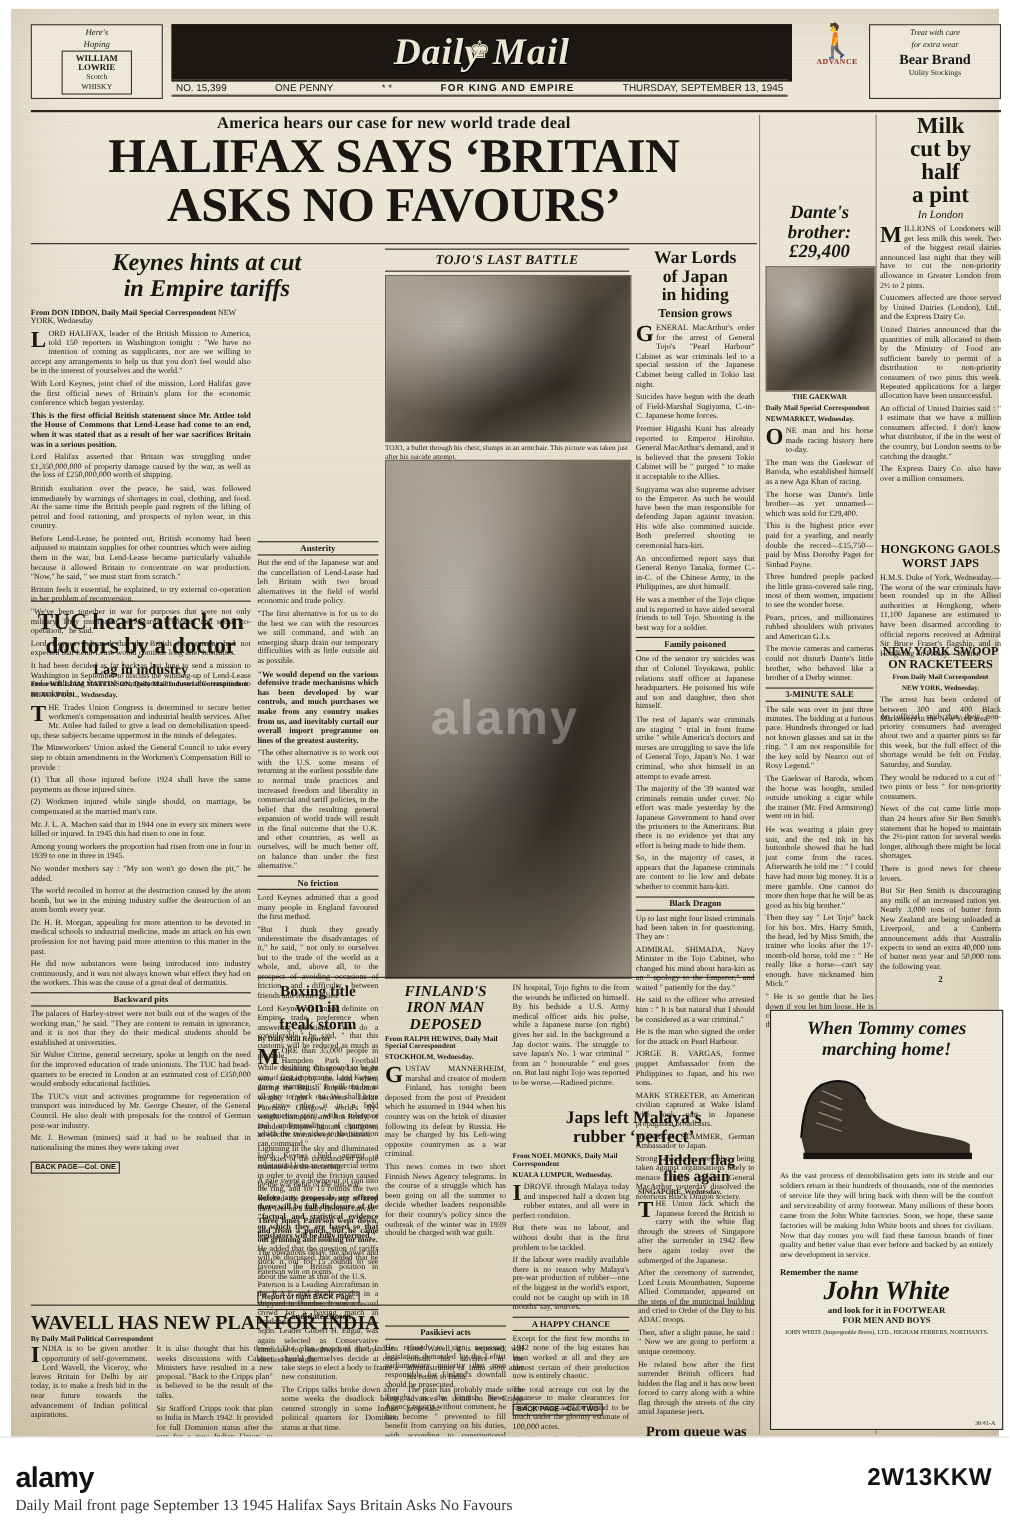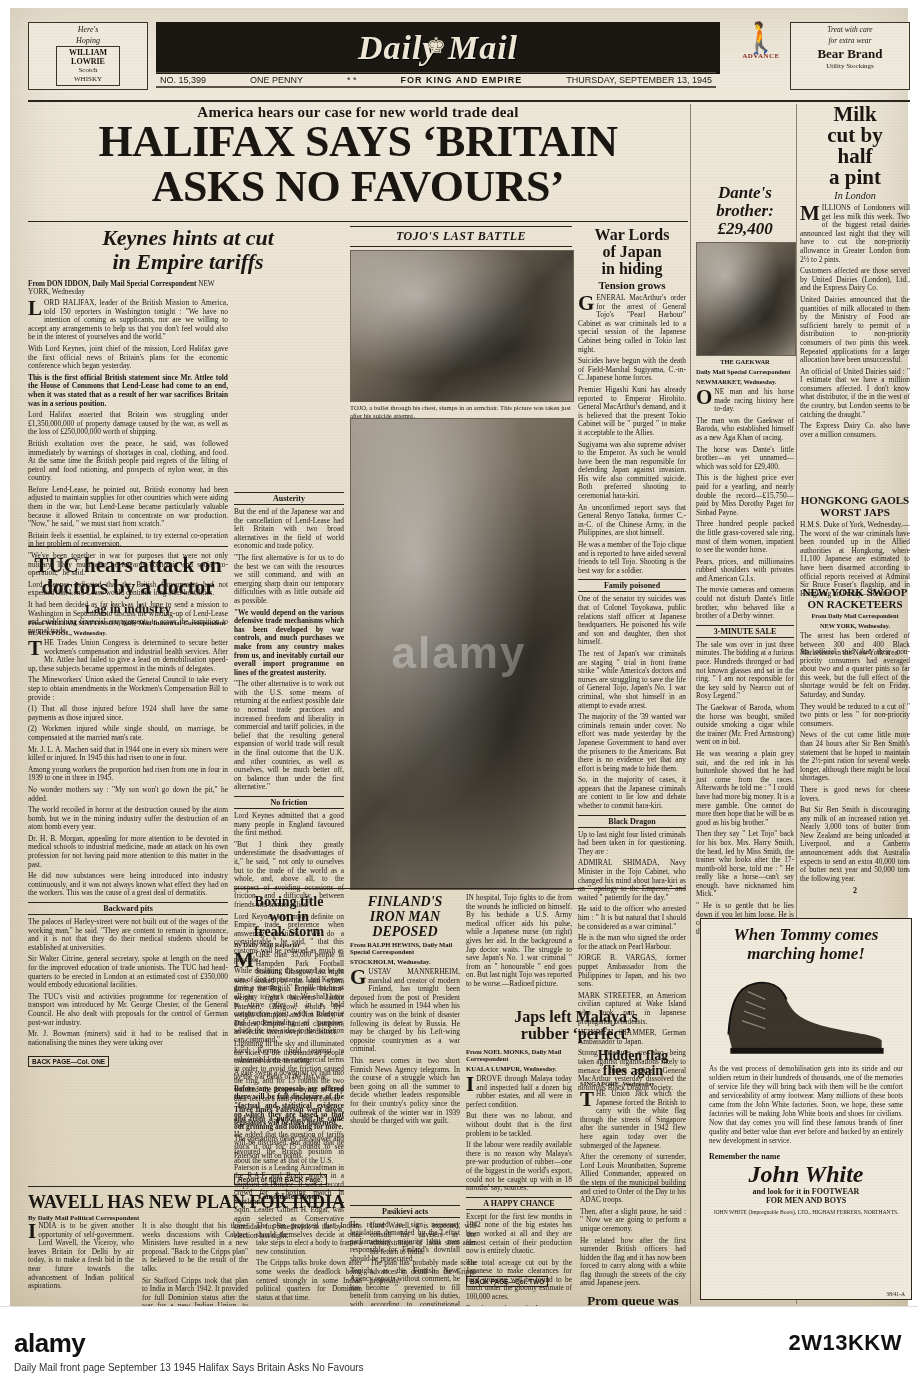--- a/index.html
+++ b/index.html
@@ -11,22 +11,22 @@
   .grain{position:absolute;inset:0;pointer-events:none;
          background:repeating-linear-gradient(0deg,rgba(0,0,0,.015) 0 1px,rgba(255,255,255,0) 1px 3px);}
   
   .wm{position:absolute;left:0;bottom:0;width:918px;height:84px;background:#fff;}
   .wm .line{position:absolute;left:0;top:0;width:918px;height:1px;background:#ddd;}
   .wm .alamy{position:absolute;left:14px;top:22px;font-family:"Liberation Sans",sans-serif;
              font-size:26px;font-weight:bold;letter-spacing:-.5px;color:#111;}
   .wm .alamy span{color:#111;}
   .wm .code{position:absolute;right:16px;top:24px;font-family:"Liberation Sans",sans-serif;
             font-size:22px;font-weight:bold;color:#111;letter-spacing:.5px;}
-  .wm .cap{position:absolute;left:14px;top:56px;font-family:Liberation Sans, sans-serif;
-           font-size:10px;color:#333;}
+  .wm .cap{position:absolute;left:14px;top:56px;font-family:Liberation Serif, serif;
+           font-size:14px;color:#333;}
   .wmghost{position:absolute;left:0;top:0;width:918px;height:1306px;pointer-events:none;
            display:flex;align-items:center;justify-content:center;}
   .wmghost span{font-family:"Liberation Sans",sans-serif;font-size:44px;color:rgba(255,255,255,.30);
                 font-weight:bold;letter-spacing:2px;transform:rotate(0deg);}
   
   .mast{position:absolute;left:18px;top:14px;width:882px;height:76px;}
   .ad-left{position:absolute;left:0;top:0;width:118px;height:66px;border:1px solid #3a332a;background:#efe9db;
            text-align:center;overflow:hidden;}
   .ad-left .t1{font-size:8px;font-style:italic;margin-top:2px;}
   .ad-left .box{margin:1px auto 0;width:60px;border:1px solid #3a332a;font-size:7px;line-height:9px;padding:1px;}

